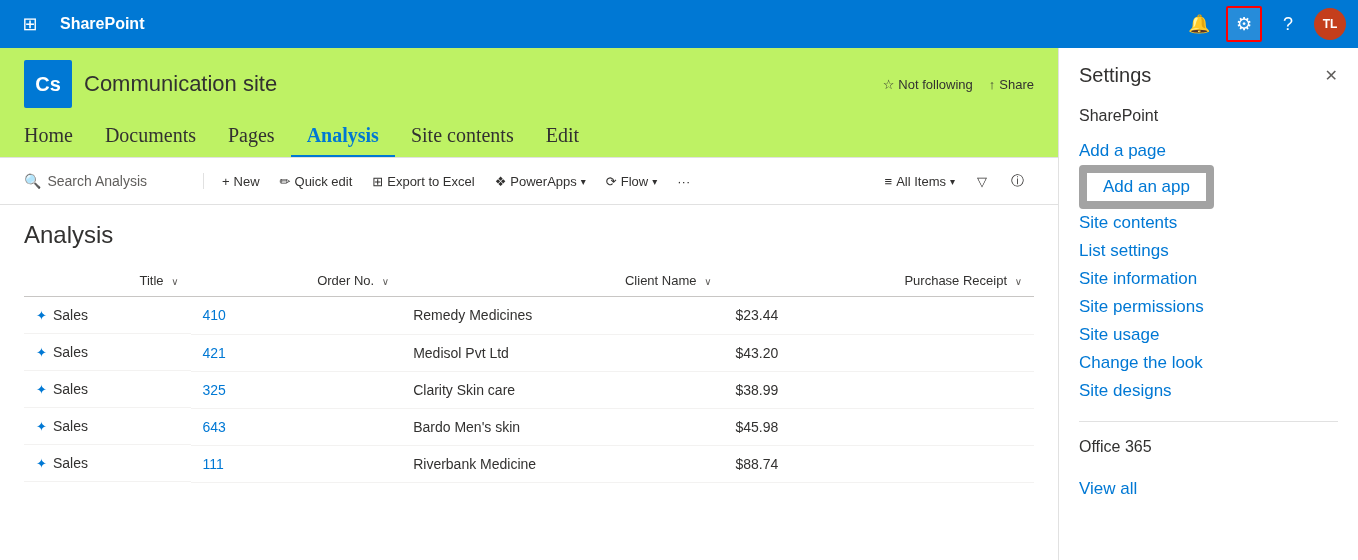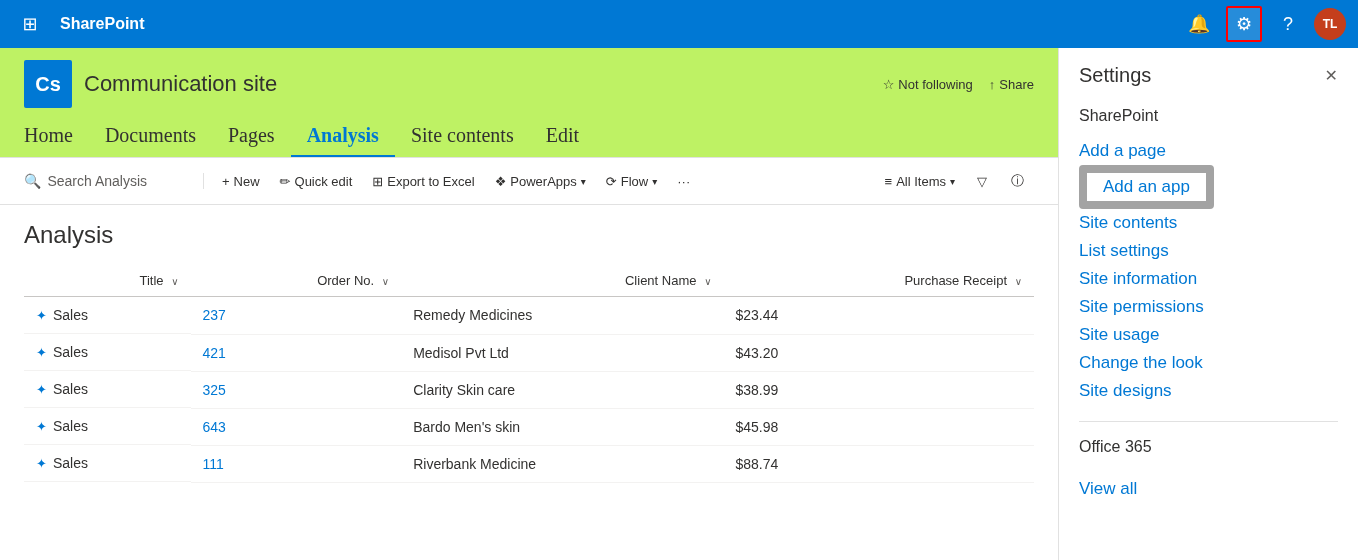--- a/index.html
+++ b/index.html
@@ -389,21 +389,21 @@
               <span class="sort-icon">∨</span>
             </th>
           </tr>
         </thead>
         <tbody id="table-body">
         <tr class="table-row">
     <td style="display:flex;align-items:center;gap:6px;">
       <span style="color:#0078d4;font-size:13px;">✦</span>
       <span>Sales</span>
     </td>
-    <td style="color:#0078d4;">237</td>
+    <td style="color:#0078d4;">410</td>
     <td class="link-cell">Remedy Medicines</td>
     <td>$23.44</td>
   </tr>
             <tr class="table-row">
     <td style="display:flex;align-items:center;gap:6px;">
       <span style="color:#0078d4;font-size:13px;">✦</span>
       <span>Sales</span>
     </td>
     <td style="color:#0078d4;">421</td>
     <td class="link-cell">Medisol Pvt Ltd</td>

